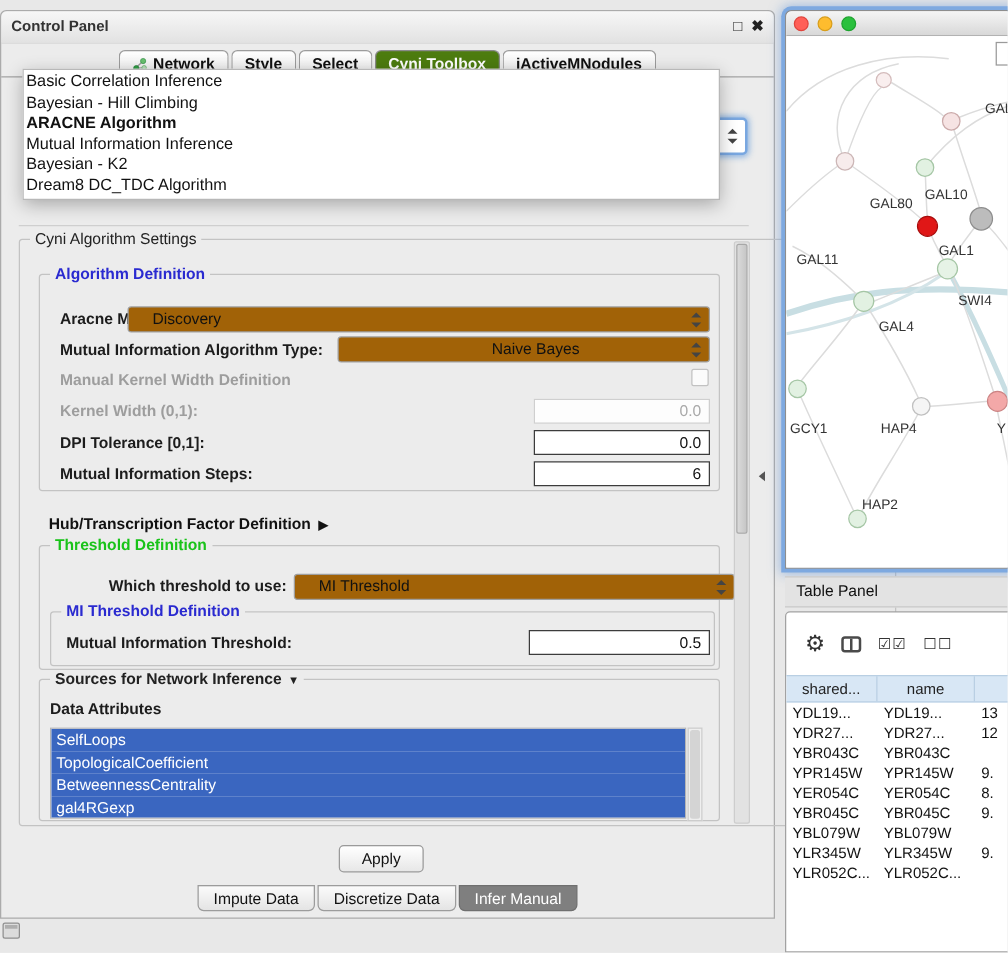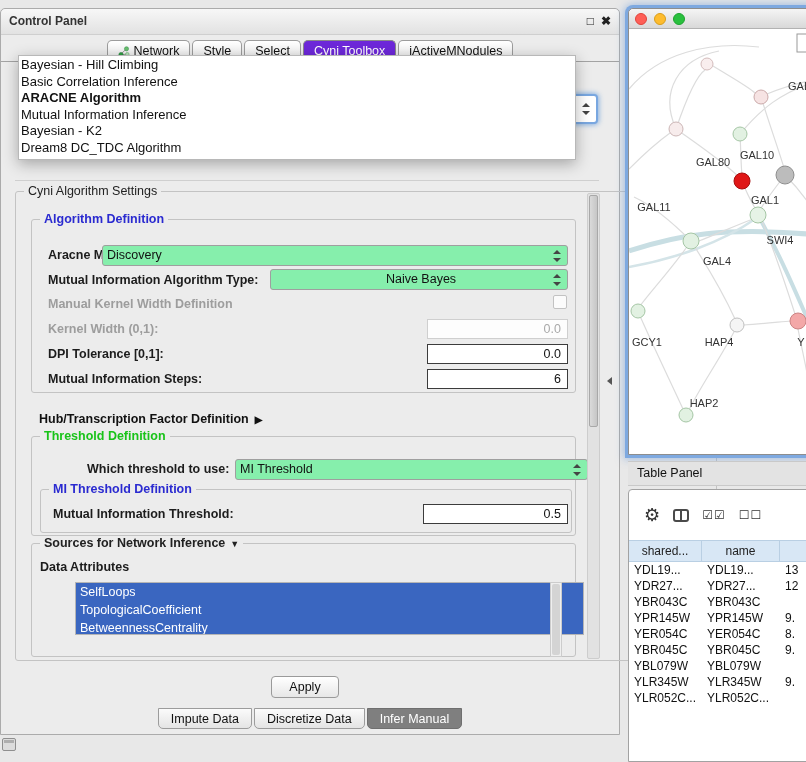--- a/index.html
+++ b/index.html
@@ -6,22 +6,22 @@
   html,body{width:806px;height:762px;}
   body{position:relative;background:#e8e8e8;font-family:"Liberation Sans",sans-serif;overflow:hidden;color:#111;}
 
   
   .cp{position:absolute;left:0;top:8px;width:620px;height:727px;background:#ececec;border:1px solid #ababab;border-radius:5px 5px 0 0;}
   .cp-title{height:26px;line-height:25px;padding-left:8px;font-size:12px;font-weight:bold;color:#333;background:linear-gradient(#f7f7f7,#e2e2e2);border-bottom:1px solid #cfcfcf;border-radius:5px 5px 0 0;position:relative;}
   .cp-btns{position:absolute;right:8px;top:0;display:flex;gap:7px;font-weight:bold;}
   .wbtn{font-size:12px;color:#222;}
 
   .tabbar{position:absolute;left:0;top:30px;width:100%;height:23px;display:flex;justify-content:center;align-items:flex-end;border-bottom:1px solid #a3a3a3;}
-  .tab{display:flex;align-items:center;gap:4px;height:21px;padding:0 10px;margin:0 1px;border:1px solid #9c9c9c;border-bottom:none;border-radius:5px 5px 0 0;background:linear-gradient(#ffffff,#e9e9e9);font-size:12.5px;color:#111;white-space:nowrap;}
-  .tab.active{background:#6d28d9;color:#fff;border-color:#8a8a8a;}
+  .tab{display:flex;align-items:center;gap:4px;height:21px;padding:0 10px;margin:0 1px;border:1px solid #9c9c9c;border-bottom:none;border-radius:5px 5px 0 0;background:linear-gradient(#ffffff,#e9e9e9);font-size:12.5px;color:#111;white-space:nowrap;font-weight:bold;}
+  .tab.active{background:#4d7c0f;color:#fff;border-color:#8a8a8a;}
   .tabicon{display:inline-flex;}
 
   
   .popup{position:absolute;left:18px;top:55px;width:558px;background:#fff;border:1px solid #b8b8b8;box-shadow:0 4px 14px rgba(0,0,0,.3);z-index:60;padding:1px 0 3px;}
   .ph{height:17px;line-height:17px;text-align:center;color:#bcbcbc;font-size:13px;}
   .pitem{height:16.5px;line-height:16.5px;padding-left:2px;font-size:13px;}
   .pitem.sel{font-weight:bold;}
 
   
   .combo-frag{position:absolute;left:564px;top:94px;width:34px;height:30px;background:#fff;border:2px solid #79a7e0;border-radius:4px;box-shadow:0 0 5px 1px rgba(110,160,220,.8);z-index:40;}
@@ -30,21 +30,21 @@
   
   .settings{position:absolute;left:14px;top:182px;width:586px;height:470px;font-size:12.5px;}
   .grp{position:absolute;border:1px solid #c3c3c3;border-radius:3px;}
   .gtitle{position:absolute;top:-8px;left:8px;background:#ececec;padding:0 4px;font-size:12.5px;white-space:nowrap;}
   .gtitle.blue{color:#2a2ad0;font-weight:bold;}
   .gtitle.green{color:#19c319;font-weight:bold;}
   .gtitle.black{color:#222;}
   .gtitle.bold{font-weight:bold;}
   .lbl{position:absolute;font-weight:bold;color:#1c1c1c;white-space:nowrap;line-height:15px;}
   .lbl.dis{color:#9d9d9d;}
-  .combo{position:absolute;background:#86efac;border:1px solid #9f9f9f;border-radius:3px;line-height:19px;padding-left:4px;font-size:12.5px;}
+  .combo{position:absolute;background:#a16207;border:1px solid #9f9f9f;border-radius:3px;line-height:19px;padding-left:19px;font-size:12.5px;}
   .arrows{position:absolute;right:5px;top:50%;width:9px;height:12px;transform:translateY(-50%);}
   .arrows:before{content:"";position:absolute;top:0;left:0;border-left:4.5px solid transparent;border-right:4.5px solid transparent;border-bottom:4.5px solid #444;}
   .arrows:after{content:"";position:absolute;bottom:0;left:0;border-left:4.5px solid transparent;border-right:4.5px solid transparent;border-top:4.5px solid #444;}
   .field{position:absolute;background:#fff;border:1px solid #3c3c3c;text-align:right;padding-right:6px;line-height:18px;font-size:12.5px;}
   .field.dis{border-color:#cfcfcf;color:#a9a9a9;background:#fdfdfd;}
   .cb{position:absolute;width:14px;height:14px;background:#fbfbfb;border:1px solid #c2c2c2;border-radius:2px;}
   .hub{position:absolute;left:24px;top:221px;font-weight:bold;white-space:nowrap;}
   .tri{font-size:10px;margin-left:6px;}
   .tri-down{font-size:9px;margin-left:5px;}
   .vscroll{position:absolute;right:1px;top:2px;bottom:2px;width:13px;background:#e2e2e2;border:1px solid #cdcdcd;border-radius:2px;}
@@ -178,21 +178,21 @@
         <span class="lbl" style="left:12px;top:17px;">Mutual Information Threshold:</span>
         <div class="field" style="left:382px;top:14px;width:145px;height:20px;">0.5</div>
       </div>
     </div>
 
     <div class="grp" style="left:16px;top:352px;width:545px;height:114px;">
       <span class="gtitle black bold"><span>Sources for Network Inference</span><span class="tri-down">▼</span></span>
 
       <span class="lbl" style="left:8px;top:16px;">Data Attributes</span>
 
-      <div class="list" style="left:8px;top:38px;width:509px;height:53px;margin-left:35px;">
+      <div class="list" style="left:8px;top:38px;width:509px;height:73px;">
           <div class="attr sel">SelfLoops</div>
           <div class="attr sel">TopologicalCoefficient</div>
           <div class="attr sel">BetweennessCentrality</div>
           <div class="attr sel">gal4RGexp</div>
         </div>
       <div class="lscroll" style="left:518px;top:38px;height:75px;">
           <div class="thumb"></div>
         </div>
     </div>
 
@@ -204,22 +204,22 @@
   <button class="apply">Apply</button>
 
   <div class="bottom-tabbar">
       <div class="btab">Impute Data</div>
       <div class="btab">Discretize Data</div>
       <div class="btab active">Infer Manual</div>
     </div>
 </div>
 
 <div class="popup">
+    <div class="pitem">Basic Correlation Inference</div>
     <div class="pitem">Bayesian - Hill Climbing</div>
-    <div class="pitem">Basic Correlation Inference</div>
     <div class="pitem sel">ARACNE Algorithm</div>
     <div class="pitem">Mutual Information Inference</div>
     <div class="pitem">Bayesian - K2</div>
     <div class="pitem">Dream8 DC_TDC Algorithm</div>
   </div>
 
 <div class="combo-frag">
     <span class="arrows"></span>
   </div>
 

